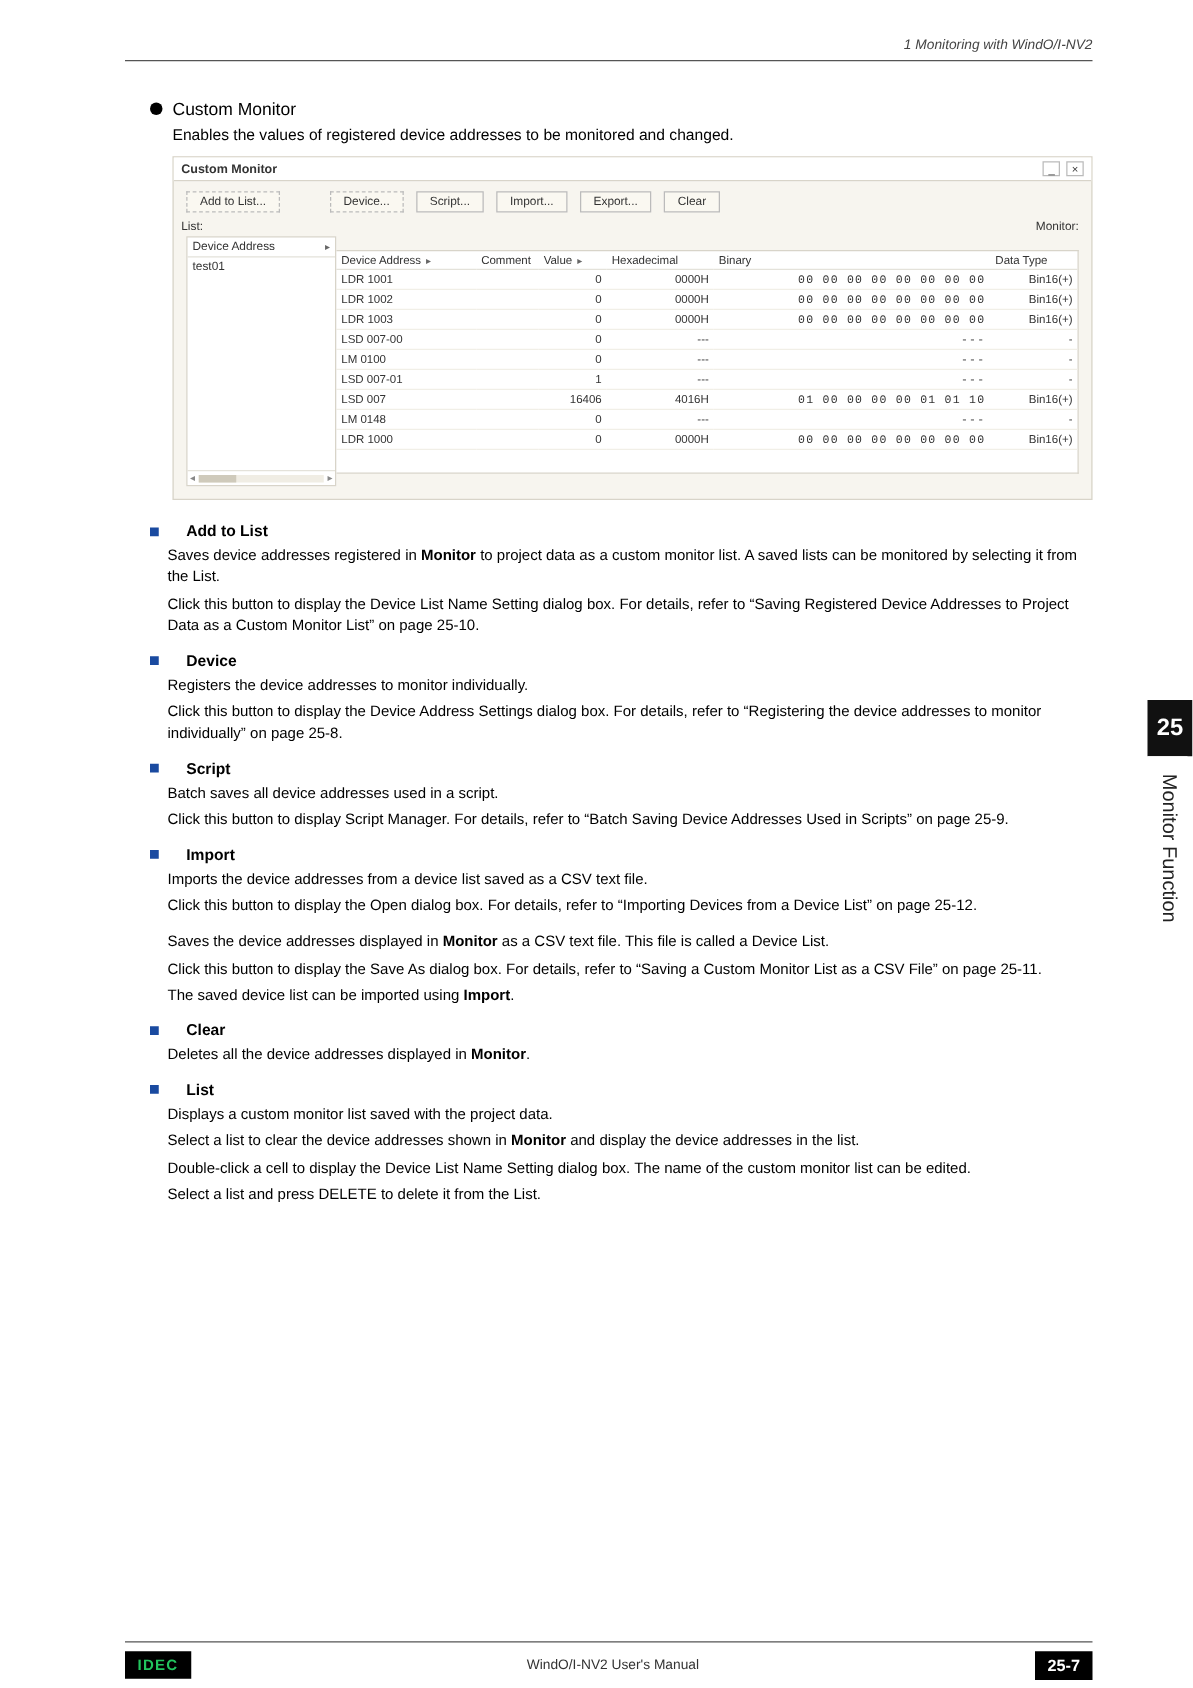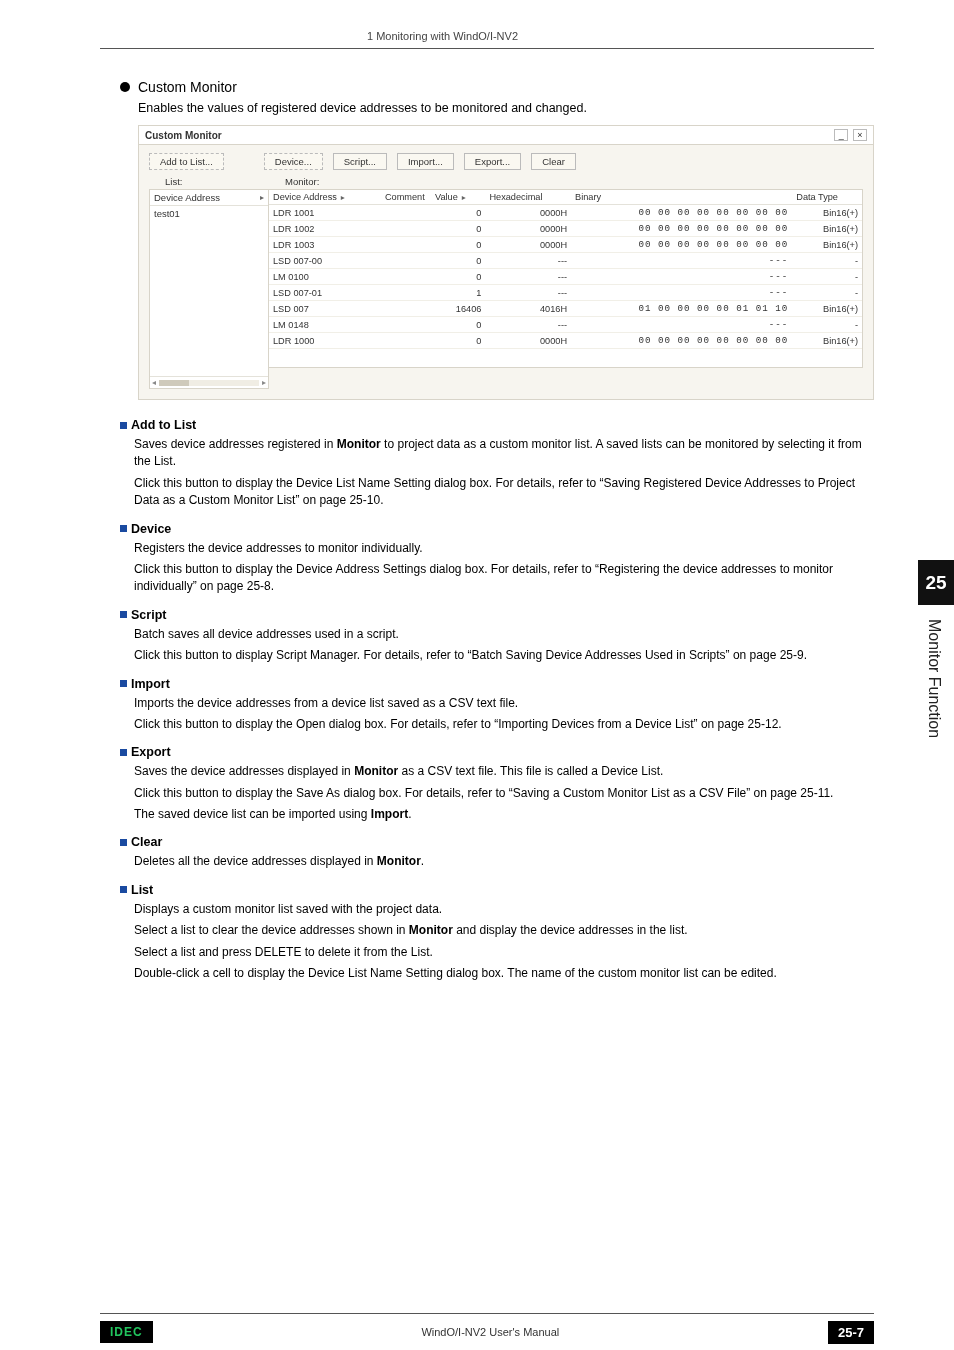--- a/index.html
+++ b/index.html
@@ -1,53 +1,53 @@
 <!DOCTYPE html>
 <html><head>
 <meta charset="utf-8">
 <style>
   * { box-sizing: border-box; margin: 0; padding: 0; }
   html, body { width: 954px; height: 1350px; font-family: Arial, Helvetica, sans-serif; background: #fff; color: #000; font-size: 12px; }
-  .header-line { color: #444; font-size: 11px; text-align: center; padding: 30px 80px 6px 11px; }
+  .header-line { color: #444; font-size: 11px; text-align: right; padding: 30px 80px 6px 11px; font-style: italic; }
   .header-rule { border: none; border-top: 1px solid #555; margin: 0 80px 0 100px; }
   .content { padding: 30px 80px 0 120px; }
   .bullet-heading { display: flex; align-items: center; gap: 8px; margin-bottom: 6px; }
   .bullet-heading .dot { width: 10px; height: 10px; background: #000; border-radius: 50%; display: inline-block; }
   .bullet-heading .title { font-size: 14px; }
   .intro { font-size: 12.5px; margin: 4px 0 10px 18px; }
   .dialog-wrap { margin: 0 0 18px 18px; }
   .dialog { border: 1px solid #d8d4c9; background: #f7f5ef; font-size: 9.5px; color: #333; }
   .dlg-titlebar { display: flex; justify-content: space-between; align-items: center; background: #fff; border-bottom: 1px solid #d8d4c9; padding: 3px 6px; }
   .dlg-titlebar .t { font-weight: 600; font-size: 10px; }
   .dlg-min, .dlg-close { width: 14px; height: 12px; border: 1px solid #bbb; background: #fff; display: inline-flex; align-items: center; justify-content: center; font-size: 9px; margin-left: 2px; }
   .dlg-toolbar { display: flex; gap: 10px; padding: 8px 10px 6px 10px; align-items: center; }
   .dlg-btn { border: 1px dashed #bbb; background: #faf8f1; padding: 2px 10px; font-size: 9.5px; }
   .dlg-btn.solid { border-style: solid; }
-  .dlg-labels { display: flex; padding: 0 10px 2px 26px; }
+  .dlg-labels { display: flex; padding: 0 10px 2px 6px; justify-content: space-between; }
   .dlg-labels .left { width: 120px; }
-  .dlg-body { display: flex; padding: 0 10px 10px 10px; gap: 0; }
+  .dlg-body { display: flex; padding: 0 10px 10px 10px; gap: 0; align-items: center; }
   .listpanel { width: 120px; border: 1px solid #d8d4c9; background: #fff; height: 200px; position: relative; }
   .listpanel .hdr { border-bottom: 1px solid #e4e2da; padding: 2px 4px; display:flex; justify-content: space-between; align-items:center; }
   .listpanel .hdr .arrow { font-size: 8px; color: #666; }
   .listpanel .row { padding: 2px 4px; }
   .listpanel .scrollbar { position: absolute; bottom: 0; left: 0; right: 0; height: 12px; border-top: 1px solid #e4e2da; display:flex; align-items:center; justify-content: space-between; padding: 0 2px; }
   .listpanel .scrollbar .a { font-size: 8px; color: #888; }
   .listpanel .scrollbar .track { flex:1; margin:0 3px; height:6px; background:#f0ede4; position:relative; }
   .listpanel .scrollbar .thumb { position:absolute; left:0; top:0; height:100%; width:30%; background:#cfcabb; }
   .monitorpanel { flex: 1; border: 1px solid #d8d4c9; border-left: none; background: #fff; height: 179px; }
   table.mon { width: 100%; border-collapse: collapse; font-size: 9.2px; }
   table.mon th { text-align: left; font-weight: 400; border-bottom: 1px solid #e4e2da; padding: 2px 4px; white-space: nowrap; }
   table.mon th .arrow { font-size: 8px; color: #666; margin-left: 4px; }
   table.mon td { border-bottom: 1px solid #f1efe7; padding: 2px 4px; white-space: nowrap; }
   table.mon td.val, table.mon td.hex, table.mon td.bin, table.mon td.dt { text-align: right; }
   table.mon td.comment { width: 50px; }
   table.mon td.bin { font-family: "Courier New", monospace; letter-spacing: 1px; }
 
   .section { margin: 0 0 12px 0; }
-  .section .sqhead { display: flex; align-items: center; gap: 4px; margin-bottom: 4px; }
+  .section .sqhead { display: flex; align-items: center; gap: 22px; margin-bottom: 4px; }
   .sqhead .sq { width: 7px; height: 7px; background: #1a4aa0; display: inline-block; }
   .sqhead .h { font-weight: 700; font-size: 12.5px; }
   .section p { font-size: 12px; line-height: 1.45; margin: 0 0 4px 14px; }
   .section p .b { font-weight: 700; }
 
   .side-tab { position: absolute; right: 0; top: 560px; width: 36px; }
   .side-num { background: #111; color: #fff; display: flex; align-items: center; justify-content: center; height: 45px; font-size: 19px; font-weight: 700; }
   .side-label { writing-mode: vertical-rl; text-orientation: mixed; font-size: 16px; padding: 14px 7px; color: #222; background:#fff; }
 
   .footer { position: absolute; left: 0; right: 0; bottom: 0; height: 36px; display: flex; align-items: center; justify-content: space-between; padding: 0 80px 0 100px; }
@@ -232,46 +232,42 @@
   <div class="section">
     <div class="sqhead">
           <span class="sq"></span>
           <span class="h">Import</span>
         </div>
     <p>Imports the device addresses from a device list saved as a CSV text file.</p>
     <p>Click this button to display the Open dialog box. For details, refer to “Importing Devices from a Device List” on page 25-12.</p>
   </div>
 
   <div class="section">
-    <div class="sqhead">
-          <span class="sq"></span>
-          <span class="h">Export</span>
-        </div>
     <p><span>Saves the device addresses displayed in </span><span class="b">Monitor</span><span> as a CSV text file. This file is called a Device List.</span></p>
     <p>Click this button to display the Save As dialog box. For details, refer to “Saving a Custom Monitor List as a CSV File” on page 25-11.</p>
     <p><span>The saved device list can be imported using </span><span class="b">Import</span><span>.</span></p>
   </div>
 
   <div class="section">
     <div class="sqhead">
           <span class="sq"></span>
           <span class="h">Clear</span>
         </div>
     <p><span>Deletes all the device addresses displayed in </span><span class="b">Monitor</span><span>.</span></p>
   </div>
 
   <div class="section">
     <div class="sqhead">
           <span class="sq"></span>
           <span class="h">List</span>
         </div>
     <p>Displays a custom monitor list saved with the project data.</p>
     <p><span>Select a list to clear the device addresses shown in </span><span class="b">Monitor</span><span> and display the device addresses in the list.</span></p>
+    <p>Double-click a cell to display the Device List Name Setting dialog box. The name of the custom monitor list can be edited.</p>
     <p>Select a list and press DELETE to delete it from the List.</p>
-    <p>Double-click a cell to display the Device List Name Setting dialog box. The name of the custom monitor list can be edited.</p>
   </div>
 
 </div>
 
 <div class="side-tab">
   <div class="side-num">25</div>
   <div class="side-label">Monitor Function</div>
 </div>
 
 <hr class="footer-rule">

